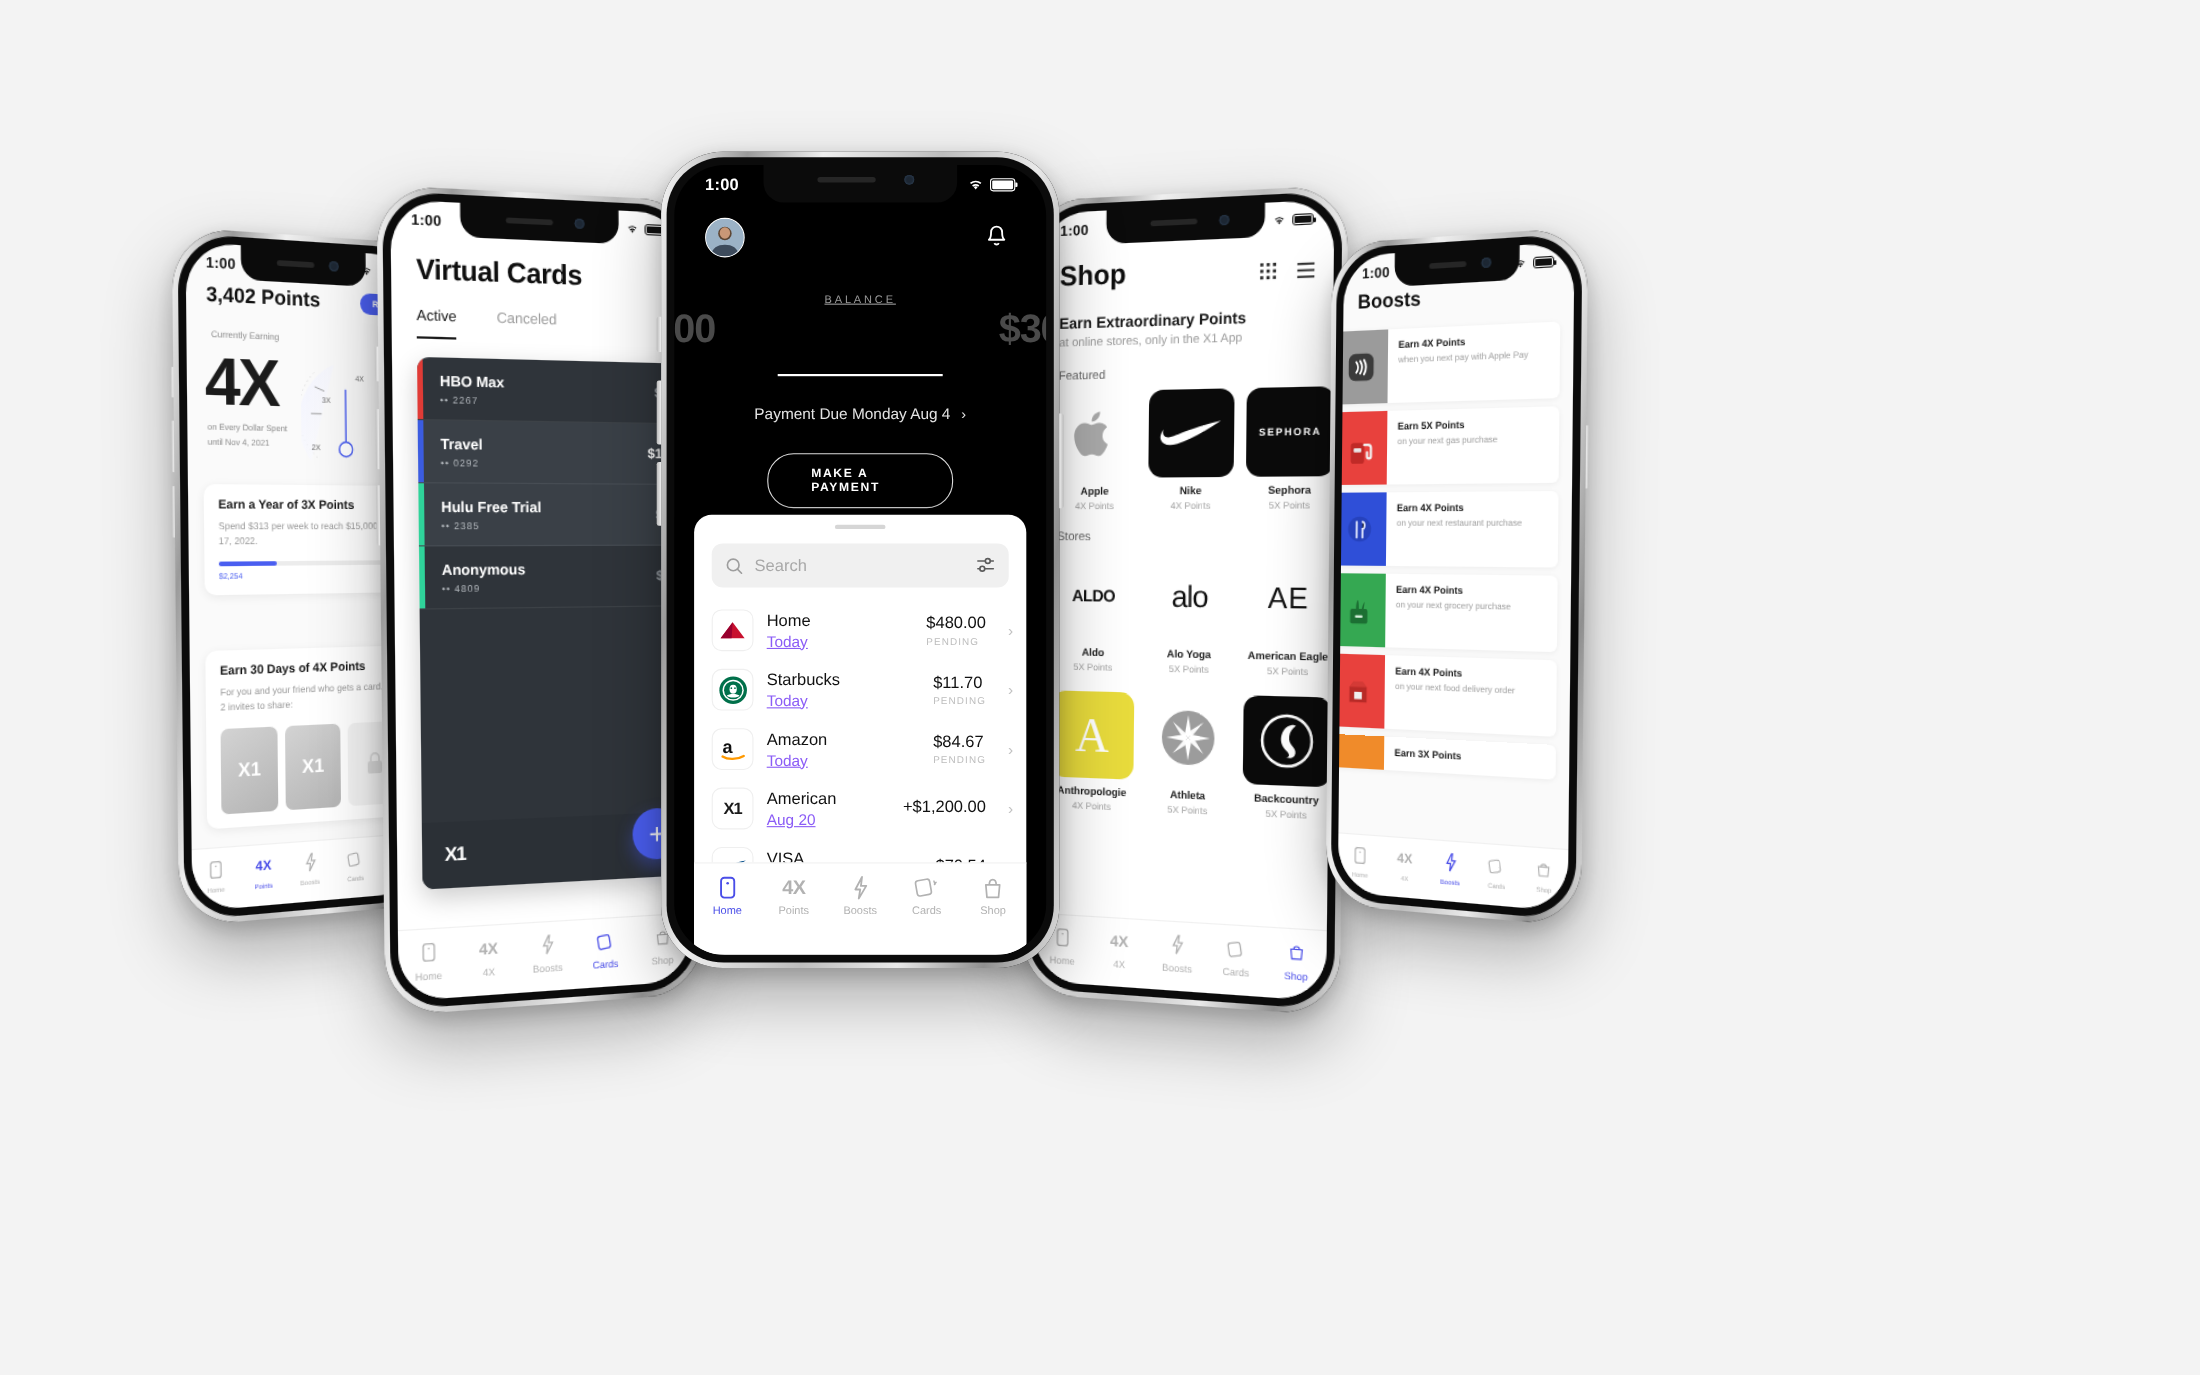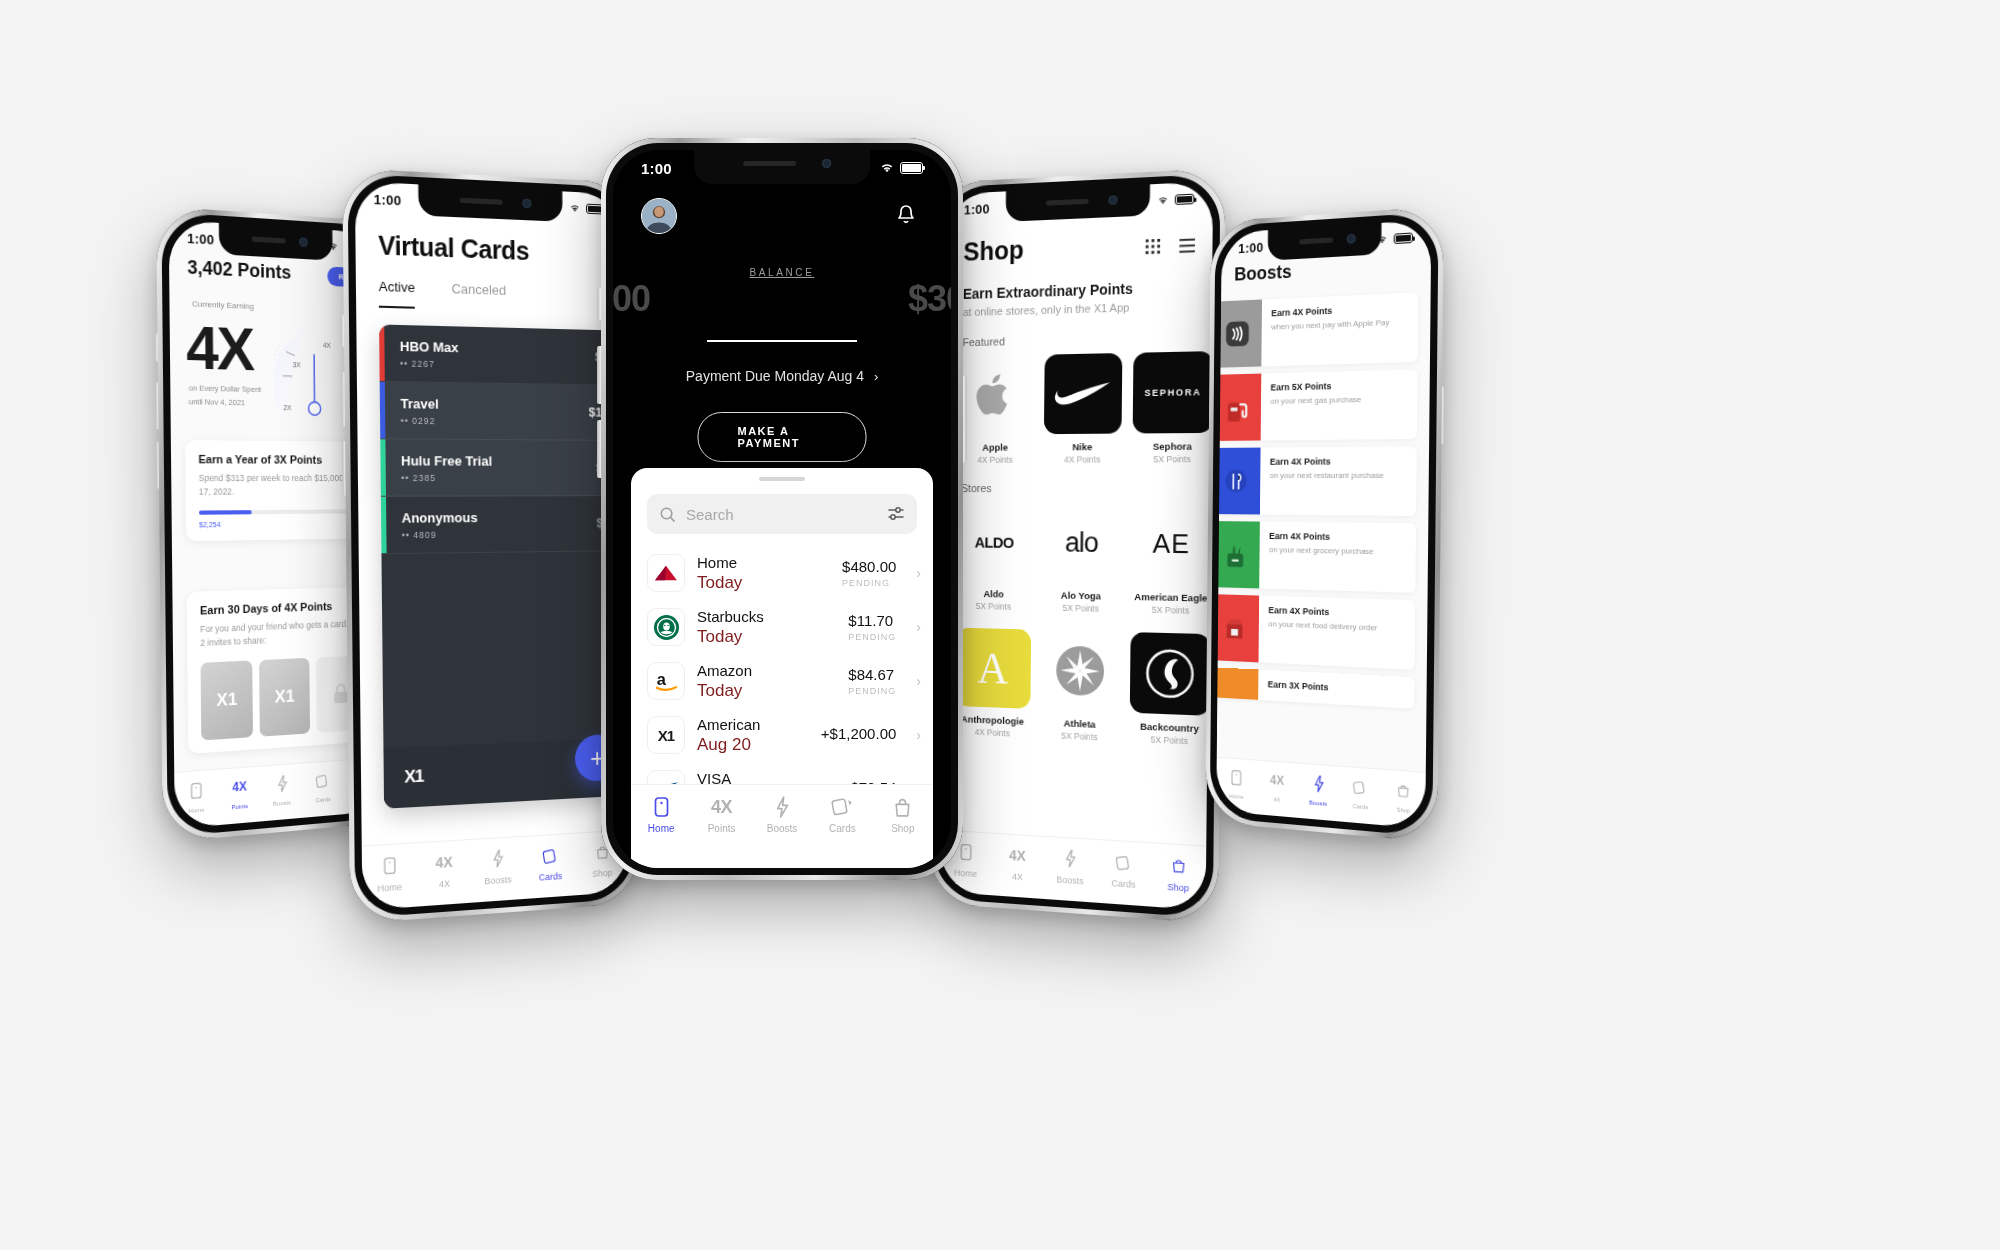--- a/index.html
+++ b/index.html
@@ -123,21 +123,21 @@
              width:46px; height:4px; border-radius:3px; background:#d6d6d6; }
   .p3-search { position:absolute; top:26px; left:16px; right:16px; height:40px; border-radius:10px;
                background:#f0f0f0; display:flex; align-items:center; padding:0 12px; gap:10px; }
   .p3-search .ph { flex:1; font-size:15px; color:#a8a8a8; }
   .p3-tx { position:absolute; top:78px; left:16px; right:12px; }
   .trow { display:flex; align-items:center; height:54px; gap:12px; }
   .tico { width:38px; height:38px; border-radius:9px; background:#fff; flex:none;
           border:1px solid #efefef; display:flex; align-items:center; justify-content:center; overflow:hidden; }
   .tmid { flex:1; }
   .tmid .n { font-size:15px; color:#111; }
-  .tmid .d { font-size:17px; color:#7f1d1d; margin-top:2px; }
+  .tmid .d { font-size:14px; color:#8b5cf6; margin-top:2px;text-decoration:underline; }
   .tend { text-align:left; }
   .tend .a { font-size:15px; color:#111; font-weight:500; }
   .tend .s { font-size:9px; color:#bdbdbd; letter-spacing:1px; margin-top:3px; }
   .chev { color:#c2c2c2; font-size:14px; margin-left:8px; }
   #p3 .tabbar { height:84px; border-top:1px solid #f1f1f1; padding-top:10px; }
   #p3 .tab .lb { font-size:10px; }
 
   
   #p4 { width:292px; height:720px; left:932px; top:183px;
         transform:perspective(2000px) rotateY(-19deg) rotateZ(0.6deg);

